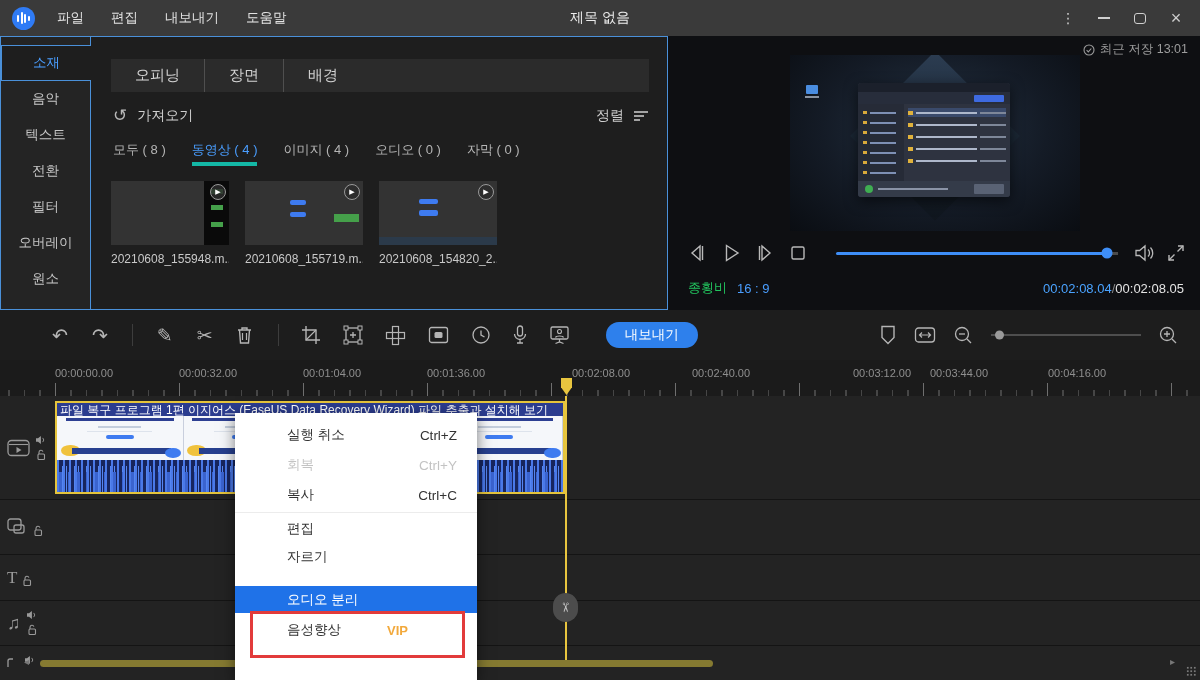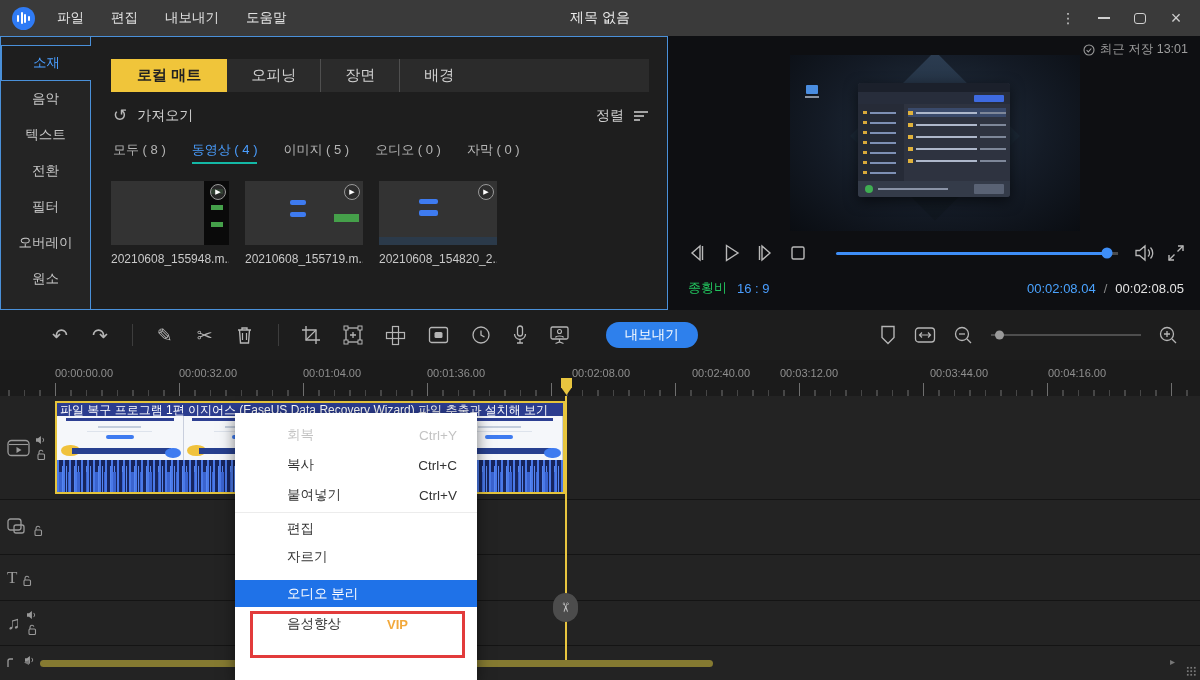--- a/index.html
+++ b/index.html
@@ -32,21 +32,21 @@
   .media{flex:1;position:relative}
   .tabs{position:absolute;left:20px;top:22px;height:33px;width:538px;background:#2b2b2b;display:flex;align-items:stretch}
   .tab{display:flex;align-items:center;padding:0 24px;font-size:15px;color:#d2d2d2}
   .tab.active{background:#f0c53a;color:#222;font-weight:bold;padding:0 26px}
   .tab.sep{border-left:1px solid #4f4f4f}
   .import-row{position:absolute;left:22px;top:68px;right:18px;display:flex;align-items:center}
   .import-ic{font-size:17px;color:#b9b9b9;margin-right:10px}
   .import-label{font-size:14px;color:#cfcfcf}
   .sort{margin-left:auto;display:flex;align-items:center;gap:9px;font-size:14px;color:#cfcfcf}
   .filters{position:absolute;left:22px;top:104px;display:flex;gap:26px;font-size:13px;color:#b5b5b5}
-  .filter.active{color:#4a9eff;border-bottom:2px solid #14b8a6;padding-bottom:3px}
+  .filter.active{color:#4a9eff;border-bottom:4px solid #14b8a6;padding-bottom:3px}
   .thumbs{position:absolute;left:20px;top:144px;display:flex;gap:16px}
   .card{width:118px}
   .card .img{position:relative;width:118px;height:64px;overflow:hidden;background:#333}
   .badge{position:absolute;top:3px;right:3px;width:16px;height:16px;border-radius:50%;
          background:rgba(45,45,45,.85);border:1px solid #999;color:#fff;font-size:7px;
          display:flex;align-items:center;justify-content:center}
   .cname{margin-top:7px;font-size:12px;color:#c9c9c9;white-space:nowrap;overflow:hidden;width:118px}
 
   
   .webpage{position:relative;background:#f5f7fa;overflow:hidden}
@@ -106,21 +106,21 @@
   .mw-foot:after{content:"";position:absolute;right:6px;top:3px;width:30px;height:10px;background:#596274;border-radius:1px}
   .pv-controls{position:absolute;left:18px;top:206px;right:14px;display:flex;align-items:center}
   .pv-btn{margin-right:12px;display:flex;align-items:center}
   .pv-slider{flex:1;height:3px;background:#3e8ef7;border-radius:2px;margin:0 16px;position:relative}
   .pv-slider .rest{position:absolute;right:0;top:0;width:4%;height:3px;background:#4a4a4a}
   .pv-knob{position:absolute;left:96%;top:50%;width:11px;height:11px;border-radius:50%;
            background:#3e8ef7;transform:translate(-50%,-50%)}
   .pv-info{position:absolute;left:20px;top:243px;right:16px;display:flex;align-items:center;font-size:13px}
   .ar-label{color:#22c55e}
   .ar-value{color:#4a9eff;margin-left:10px}
-  .times{margin-left:auto;display:flex;gap:8px}
+  .times{margin-left:auto;display:flex;}
   .t-cur{color:#4aa3ff}.t-sep{color:#888}.t-tot{color:#e4e4e4}
 
   
   .toolbar{position:absolute;left:0;top:310px;width:1200px;height:50px;display:flex;align-items:center;background:#1d1d1d}
   .tb-glyph{font-size:19px;color:#b5b5b5;line-height:1}
   .tb-gap{margin-left:24px}
   .tb-div{width:1px;height:22px;background:#3d3d3d;margin-left:24px}
   .tb-svg{margin-left:22px;display:flex}
   .export-btn{margin-left:36px;width:92px;height:26px;border:none;border-radius:13px;background:#2e80ec;
               color:#fff;font-size:13.5px;font-family:inherit}
@@ -172,21 +172,21 @@
         background:radial-gradient(#7a7a7a 1px,transparent 1.2px) 0 0/3.5px 3.5px;z-index:3}
 
   
   .ctx{position:absolute;left:235px;top:413px;width:242px;height:267px;background:#fff;z-index:40;
        box-shadow:0 3px 14px rgba(0,0,0,.5);padding-top:7px;font-size:13.5px;color:#333}
   .ctx-item{height:30px;display:flex;align-items:center;padding:0 20px 0 52px}
   .ctx-item .sc{margin-left:auto}
   .ctx-item.dis{color:#c3c3c3}
   .ctx-item.small{height:28px}
   .ctx-sep{height:1px;background:#ececec;margin:2px 0}
-  .ctx-item.hl{background:#1f72e8;color:#fff;height:27px;margin-top:9px;margin-bottom:3px}
+  .ctx-item.hl{background:#1f72e8;color:#fff;height:27px;margin-top:15px;margin-bottom:3px}
   .vip{color:#f2a93c;font-weight:bold;margin-left:46px;font-size:13px}
   .red-rect{position:absolute;left:250px;top:611px;width:215px;height:47px;border:3px solid #e23b3b;z-index:45}
 
   svg.ic{display:block}
 </style>
 </head>
 <body>
 
 <svg width="0" height="0" style="position:absolute">
   <symbol id="sym-spk" viewBox="0 0 13 11">
@@ -232,39 +232,38 @@
       <div class="side-item active">소재</div>
       <div class="side-item">음악</div>
       <div class="side-item">텍스트</div>
       <div class="side-item">전환</div>
       <div class="side-item">필터</div>
       <div class="side-item">오버레이</div>
       <div class="side-item">원소</div>
     </div>
     <div class="media">
       <div class="tabs">
-        <div class="tab active">로컬 매트</div>
         <div class="tab">오피닝</div>
         <div class="tab sep">장면</div>
         <div class="tab sep">배경</div>
       </div>
       <div class="import-row">
         <span class="import-ic">↺</span>
         <span class="import-label">가져오기</span>
         <span class="sort">
           <span>정렬</span>
           <svg class="ic" width="16" height="12" viewBox="0 0 16 12">
             <path d="M1 2h14M1 6h10M1 10h6" stroke="#cfcfcf" stroke-width="1.4"></path>
           </svg>
         </span>
       </div>
       <div class="filters">
         <span class="filter">모두 ( 8 )</span>
         <span class="filter active">동영상 ( 4 )</span>
-        <span class="filter">이미지 ( 5 )</span>
+        <span class="filter">이미지 ( 4 )</span>
         <span class="filter">오디오 ( 0 )</span>
         <span class="filter">자막 ( 0 )</span>
       </div>
       <div class="thumbs">
         <div class="card">
           <div class="img t2">
             <i class="strip"></i>
               <i class="g1"></i>
               <i class="g2"></i>
               <i class="g3"></i>
@@ -491,21 +490,21 @@
     </div>
   </div>
 
   <div class="ruler">
     <span class="rl" style="left:55px">00:00:00.00</span>
     <span class="rl" style="left:179px">00:00:32.00</span>
     <span class="rl" style="left:303px">00:01:04.00</span>
     <span class="rl" style="left:427px">00:01:36.00</span>
     <span class="rl" style="left:572px">00:02:08.00</span>
     <span class="rl" style="left:692px">00:02:40.00</span>
-    <span class="rl" style="left:780px">00:03:12.00</span>
+    <span class="rl" style="left:853px">00:03:12.00</span>
     <span class="rl" style="left:930px">00:03:44.00</span>
     <span class="rl" style="left:1048px">00:04:16.00</span>
     <div class="ticks"></div>
     <div class="ph-marker"></div>
   </div>
 
   <div class="tracks">
 
     <div class="trow r-video">
       <div class="thead">
@@ -618,32 +617,32 @@
       <span>✂</span>
     </div>
 
     <span class="hs-arrow hs-left">◂</span>
     <div class="hscroll"></div>
     <span class="hs-arrow hs-right">▸</span>
     <div class="grip"></div>
   </div>
 
   <div class="ctx">
+    <div class="ctx-item">
+      <span>실행 취소</span>
+        <span class="sc">Ctrl+Z</span>
+    </div>
     <div class="ctx-item dis">
       <span>회복</span>
         <span class="sc">Ctrl+Y</span>
     </div>
     <div class="ctx-item">
       <span>복사</span>
         <span class="sc">Ctrl+C</span>
     </div>
-    <div class="ctx-item">
-      <span>붙여넣기</span>
-        <span class="sc">Ctrl+V</span>
-    </div>
     <div class="ctx-sep"></div>
     <div class="ctx-item small">
       <span>편집</span>
     </div>
     <div class="ctx-item small">
       <span>자르기</span>
     </div>
     <div class="ctx-item hl">
       <span>오디오 분리</span>
     </div>

